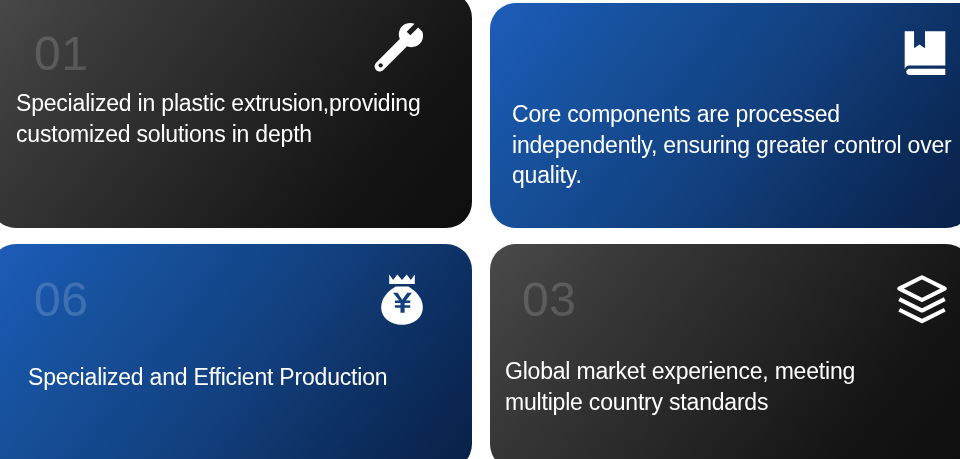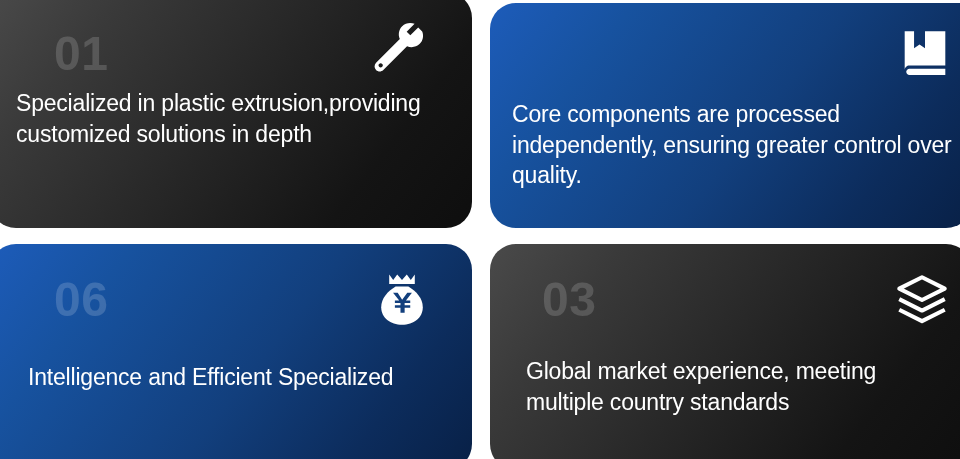--- a/index.html
+++ b/index.html
@@ -47,45 +47,44 @@
   .card-inner {
     position: relative;
     width: 100%;
     height: 100%;
   }
 
   
   .card-number {
     position: absolute;
     font-size: 48px;
-    font-weight: 700;
+    font-weight: 400;
     letter-spacing: 0.5px;
     line-height: 1;
     user-select: none;
-    margin-left: 20px;
   }
   .card--c1 .card-number { left: 44px; top: 38px; color: rgba(255,255,255,0.16); }
   .card--c2 .card-number { left: 32px; top: 31px; color: rgba(255,255,255,0.16); }
   .card--c3 .card-number { left: 44px; top: 32px; color: rgba(255,255,255,0.17); }
   .card--c4 .card-number { left: 32px; top: 32px; color: rgba(255,255,255,0.16); }
 
   
   .card-text {
     position: absolute;
     color: #ffffff;
     font-size: 23px;
     font-weight: 400;
     line-height: 1.33;
     letter-spacing: -0.2px;
     white-space: pre-line;
   }
   .card--c1 .card-text { left: 26px; top: 96px; width: 430px; }
   .card--c2 .card-text { left: 22px; top: 96px; width: 452px; }
   .card--c3 .card-text { left: 38px; top: 118px; width: 420px; }
-  .card--c4 .card-text { left: 36px; top: 112px; width: 420px; }
+  .card--c4 .card-text { left: 15px; top: 112px; width: 420px; }
 
   
   .card-icon {
     position: absolute;
     display: block;
   }
   .card--c1 .card-icon { right: 48px; top: 26px; width: 58px; height: 58px; }
   .card--c2 .card-icon { right: 22px; top: 25px; width: 50px; height: 50px; }
   .card--c3 .card-icon { right: 44px; top: 28px; width: 52px; height: 56px; }
   .card--c4 .card-icon { right: 22px; top: 30px; width: 56px; height: 52px; }
@@ -117,21 +116,21 @@
           <path fill="#ffffff" d="M6 4h12v22l7-5 7 5V4h26v44H12c-3.3 0-6 2.7-6 6V4z"></path>
           <path fill="#ffffff" d="M12 52h46v8H12c-2.2 0-4-1.8-4-4s1.8-4 4-4z"></path>
         </svg>
       </span>
     </div>
   </div>
 
   <div class="card card--c3 theme-blue">
     <div class="card-inner">
       <div class="card-number">06</div>
-      <div class="card-text">Intelligence and Efficient Specialized</div>
+      <div class="card-text">Specialized and Efficient Production</div>
       <span class="card-icon">
         <svg viewBox="0 0 64 70" xmlns="http://www.w3.org/2000/svg" aria-hidden="true">
           <path fill="#ffffff" d="M16 3l5 7 5-7 6 7 6-7 5 7 5-7v12H16V3z"></path>
           <path fill="#ffffff" d="M24 18h16c10 6 18 15 18 26 0 13-11.6 22-26 22S6 57 6 44c0-11 8-20 18-26z"></path>
           <path fill="#123f7d" d="M32.2 34.6 38.6 26h5.8l-7.5 9.6h5.4v3.3h-7v2.6h7v3.3h-7V51h-5.2v-6.2h-7v-3.3h7v-2.6h-7v-3.3h5.4L20.8 26h5.8l5.6 8.6z"></path>
         </svg>
       </span>
     </div>
   </div>
 

